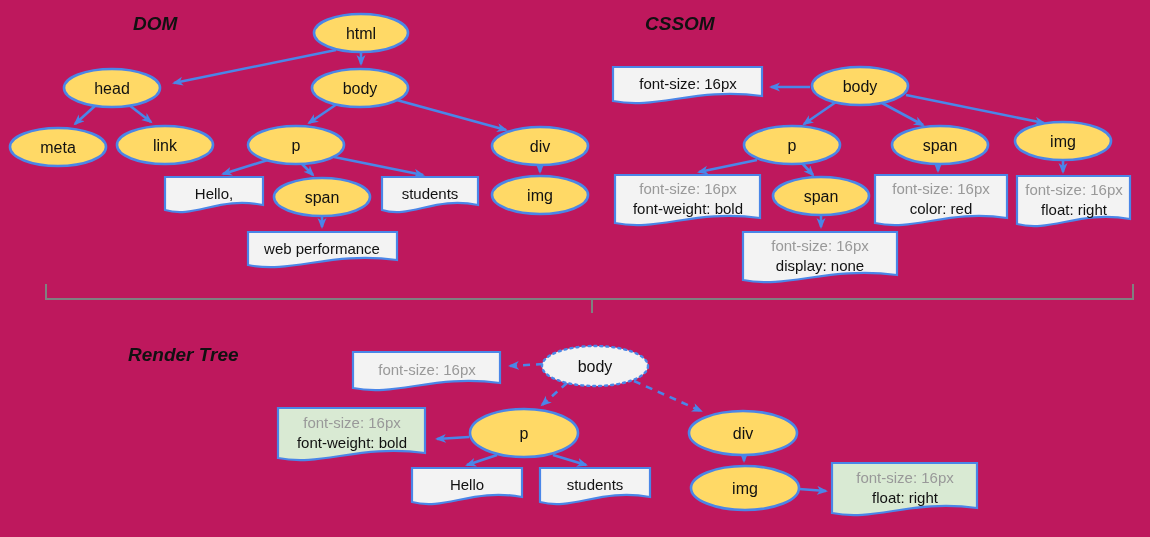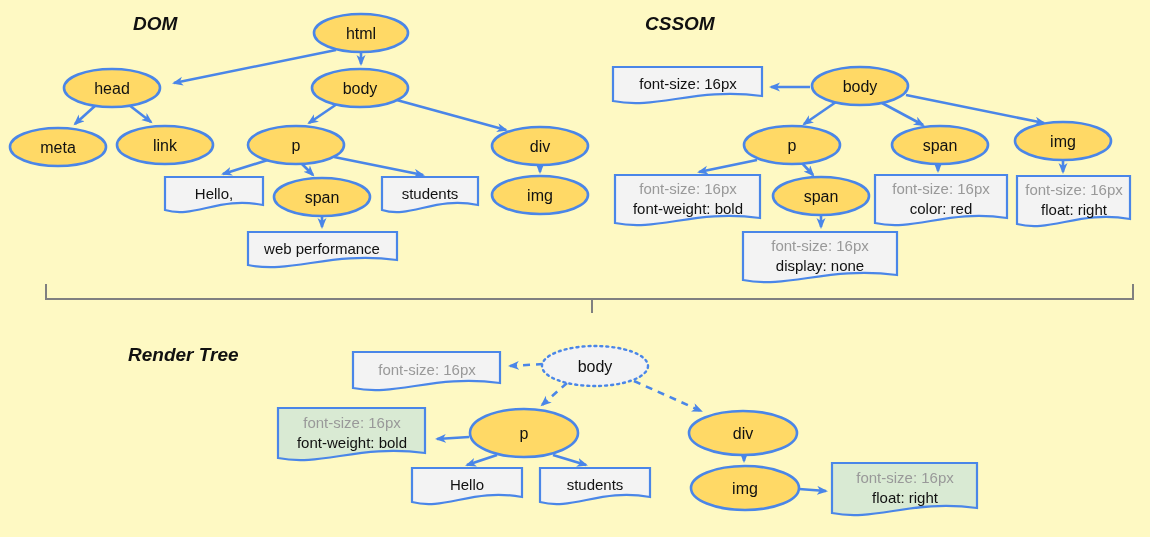--- a/index.html
+++ b/index.html
@@ -1,16 +1,16 @@
 <!DOCTYPE html>
 <html><head>
 <meta charset="utf-8">
 <style>
   html,body{margin:0;padding:0;background:#ffffff;}
-  .stage{position:relative;width:1150px;height:537px;background:#fef9c3;overflow:hidden;
+  .stage{position:relative;width:1150px;height:537px;background:#be185d;overflow:hidden;
          font-family:"Liberation Sans", sans-serif;}
   svg text{font-family:"Liberation Sans", sans-serif;}
   .title{font-size:19px;font-weight:bold;font-style:italic;fill:#111111;}
   .nodelbl{font-size:16px;fill:#111111;text-anchor:middle;}
   .boxtxt{font-size:15px;fill:#111111;text-anchor:middle;}
   .graytxt{font-size:15px;fill:#999999;text-anchor:middle;}
   .node{fill:#ffd966;stroke:#4a86e8;stroke-width:2.6;}
   .rootnode{fill:#f3f3f3;stroke:#4a86e8;stroke-width:2.4;stroke-dasharray:2 4;stroke-linecap:round;}
   .doc{fill:#f3f3f3;stroke:#4a86e8;stroke-width:2.2;}
   .docGreen{fill:#d9ead3;stroke:#4a86e8;stroke-width:2.2;}

